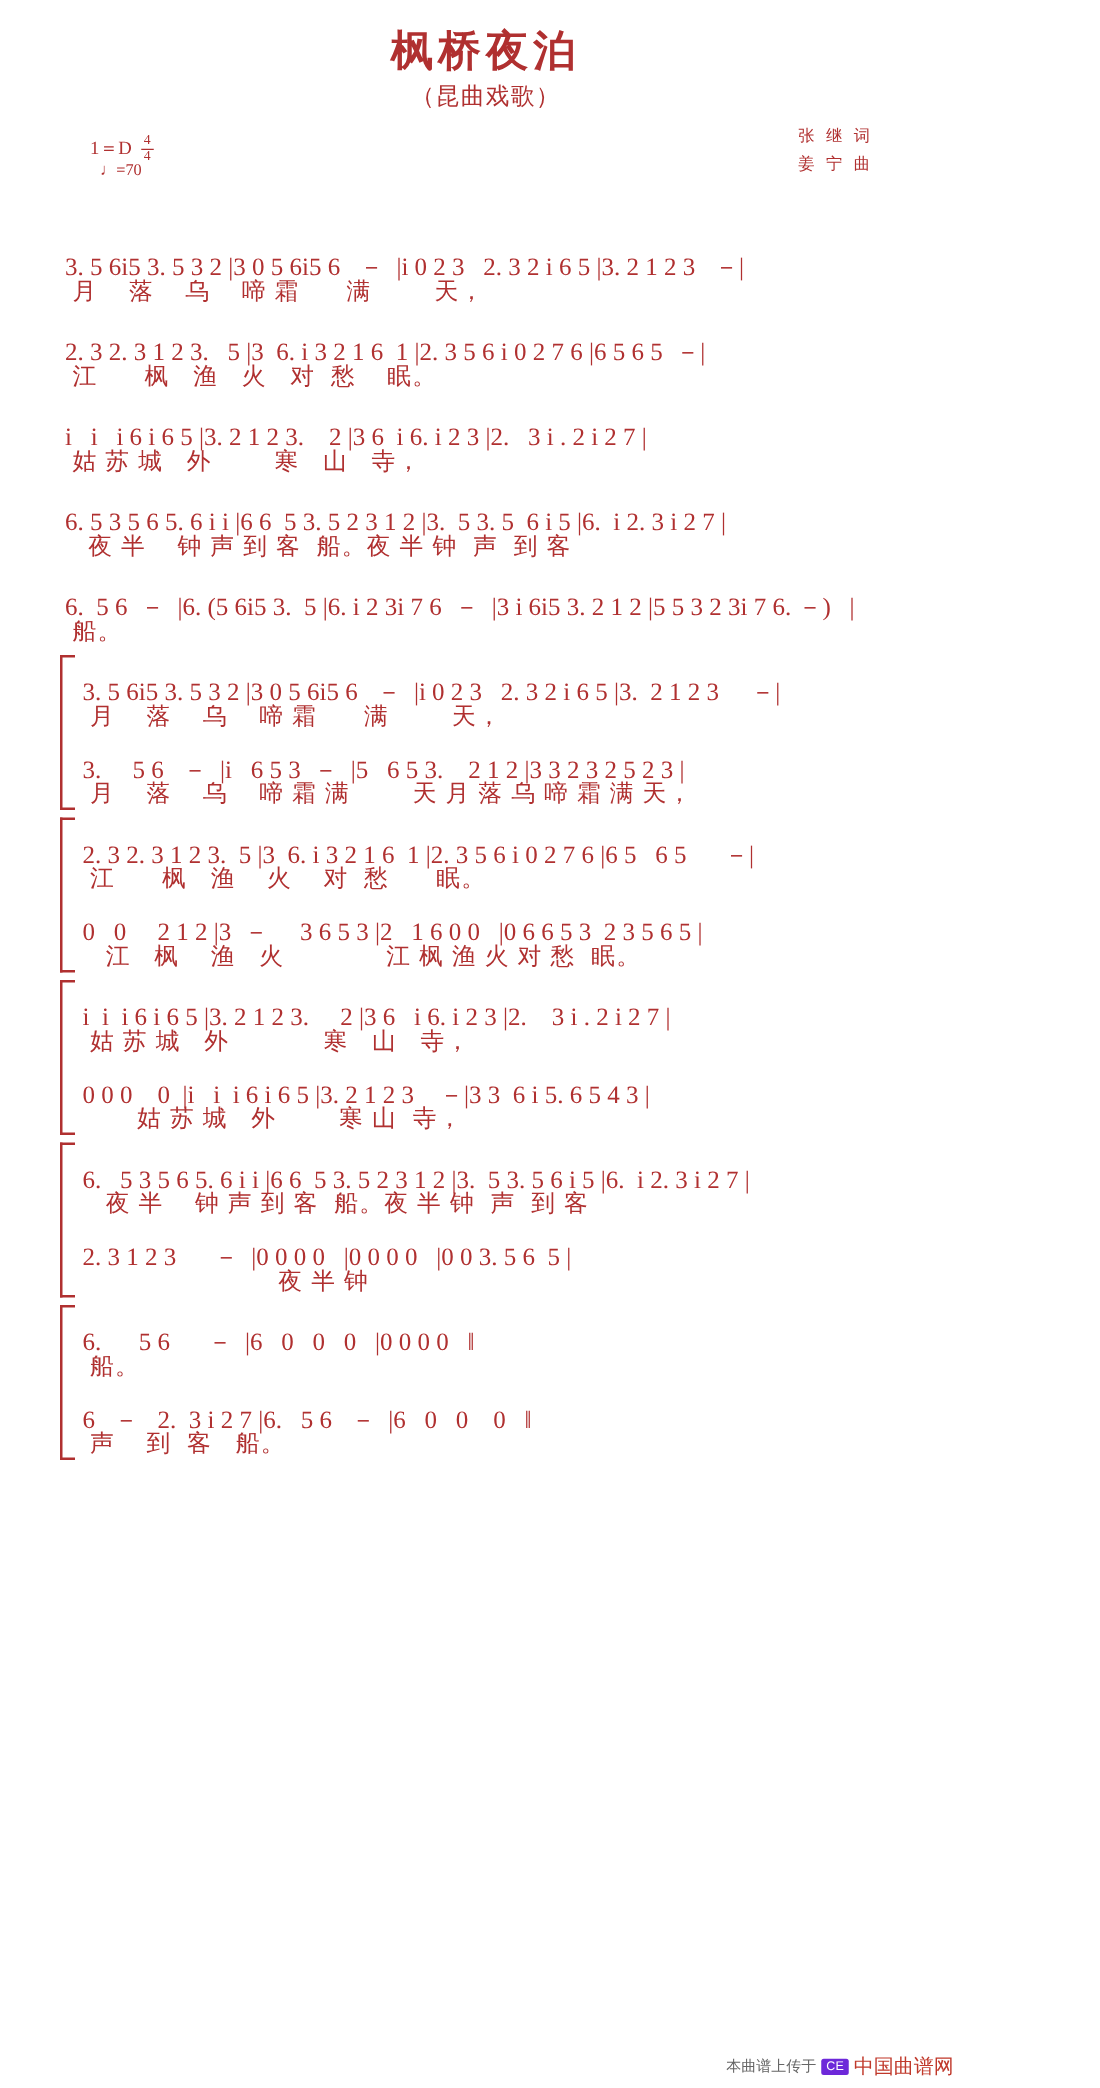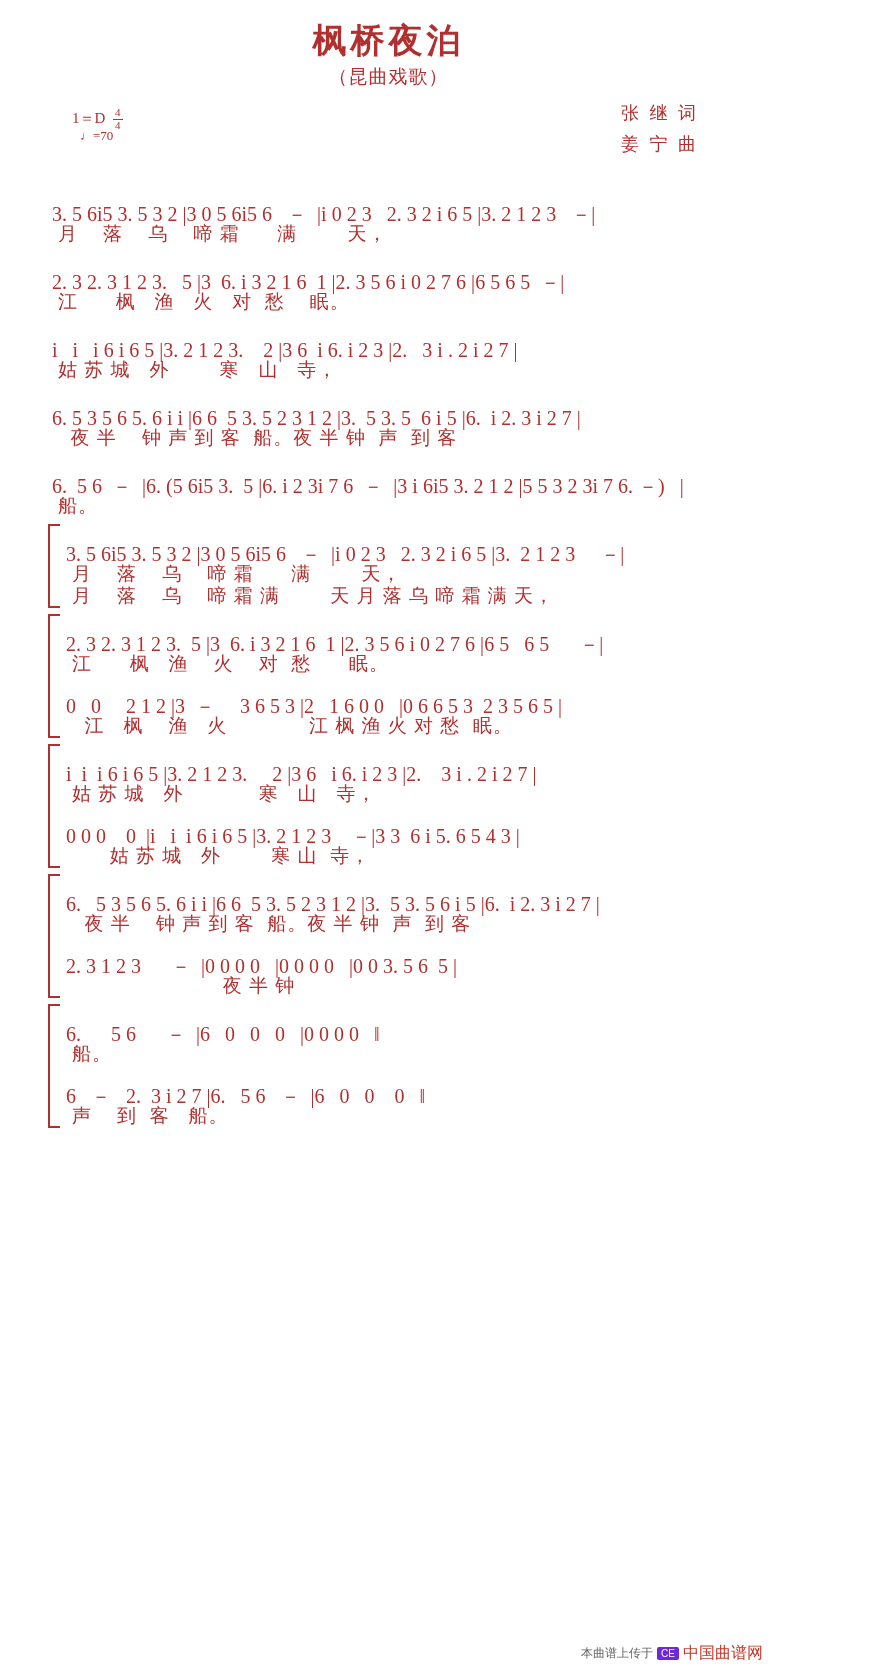--- a/index.html
+++ b/index.html
@@ -62,21 +62,21 @@
   .tempo {
     position: absolute;
     left: 80px;
     top: 30px;
     font-size: 13px;
   }
   .credits {
     position: absolute;
     right: 78px;
     top: 0px;
-    font-size: 18px;
+    font-size: 13px;
     line-height: 1.7;
     text-align: left;
     letter-spacing: 3px;
   }
 
   
   .music {
     padding: 0 52px 0 52px;
   }
   .system {
@@ -201,20 +201,23 @@
       </div>
       <div class="lyrics">船。</div>
     </div>
 
     <div class="system grouped">
       <div class="brace"></div>
       <div class="row">
         <div class="notes">3. 5 6i5 3. 5 3 2 |3 0 5 6i5 6   －  |i 0 2 3   2. 3 2 i 6 5 |3.  2 1 2 3     －|</div>
       </div>
       <div class="lyrics">月    落    乌    啼 霜      满        天，</div>
+      <div class="row">
+        <div class="notes">3.     5 6   －  |i   6 5 3  －  |5   6 5 3.    2 1 2 |3 3 2 3 2 5 2 3 |</div>
+      </div>
       <div class="lyrics">月    落    乌    啼 霜 满        天 月 落 乌 啼 霜 满 天，</div>
     </div>
 
     <div class="system grouped">
       <div class="brace"></div>
       <div class="row">
         <div class="notes">2. 3 2. 3 1 2 3.  5 |3  6. i 3 2 1 6  1 |2. 3 5 6 i 0 2 7 6 |6 5   6 5      －|</div>
       </div>
       <div class="lyrics">江      枫   渔    火    对  愁      眠。</div>
       <div class="row">

